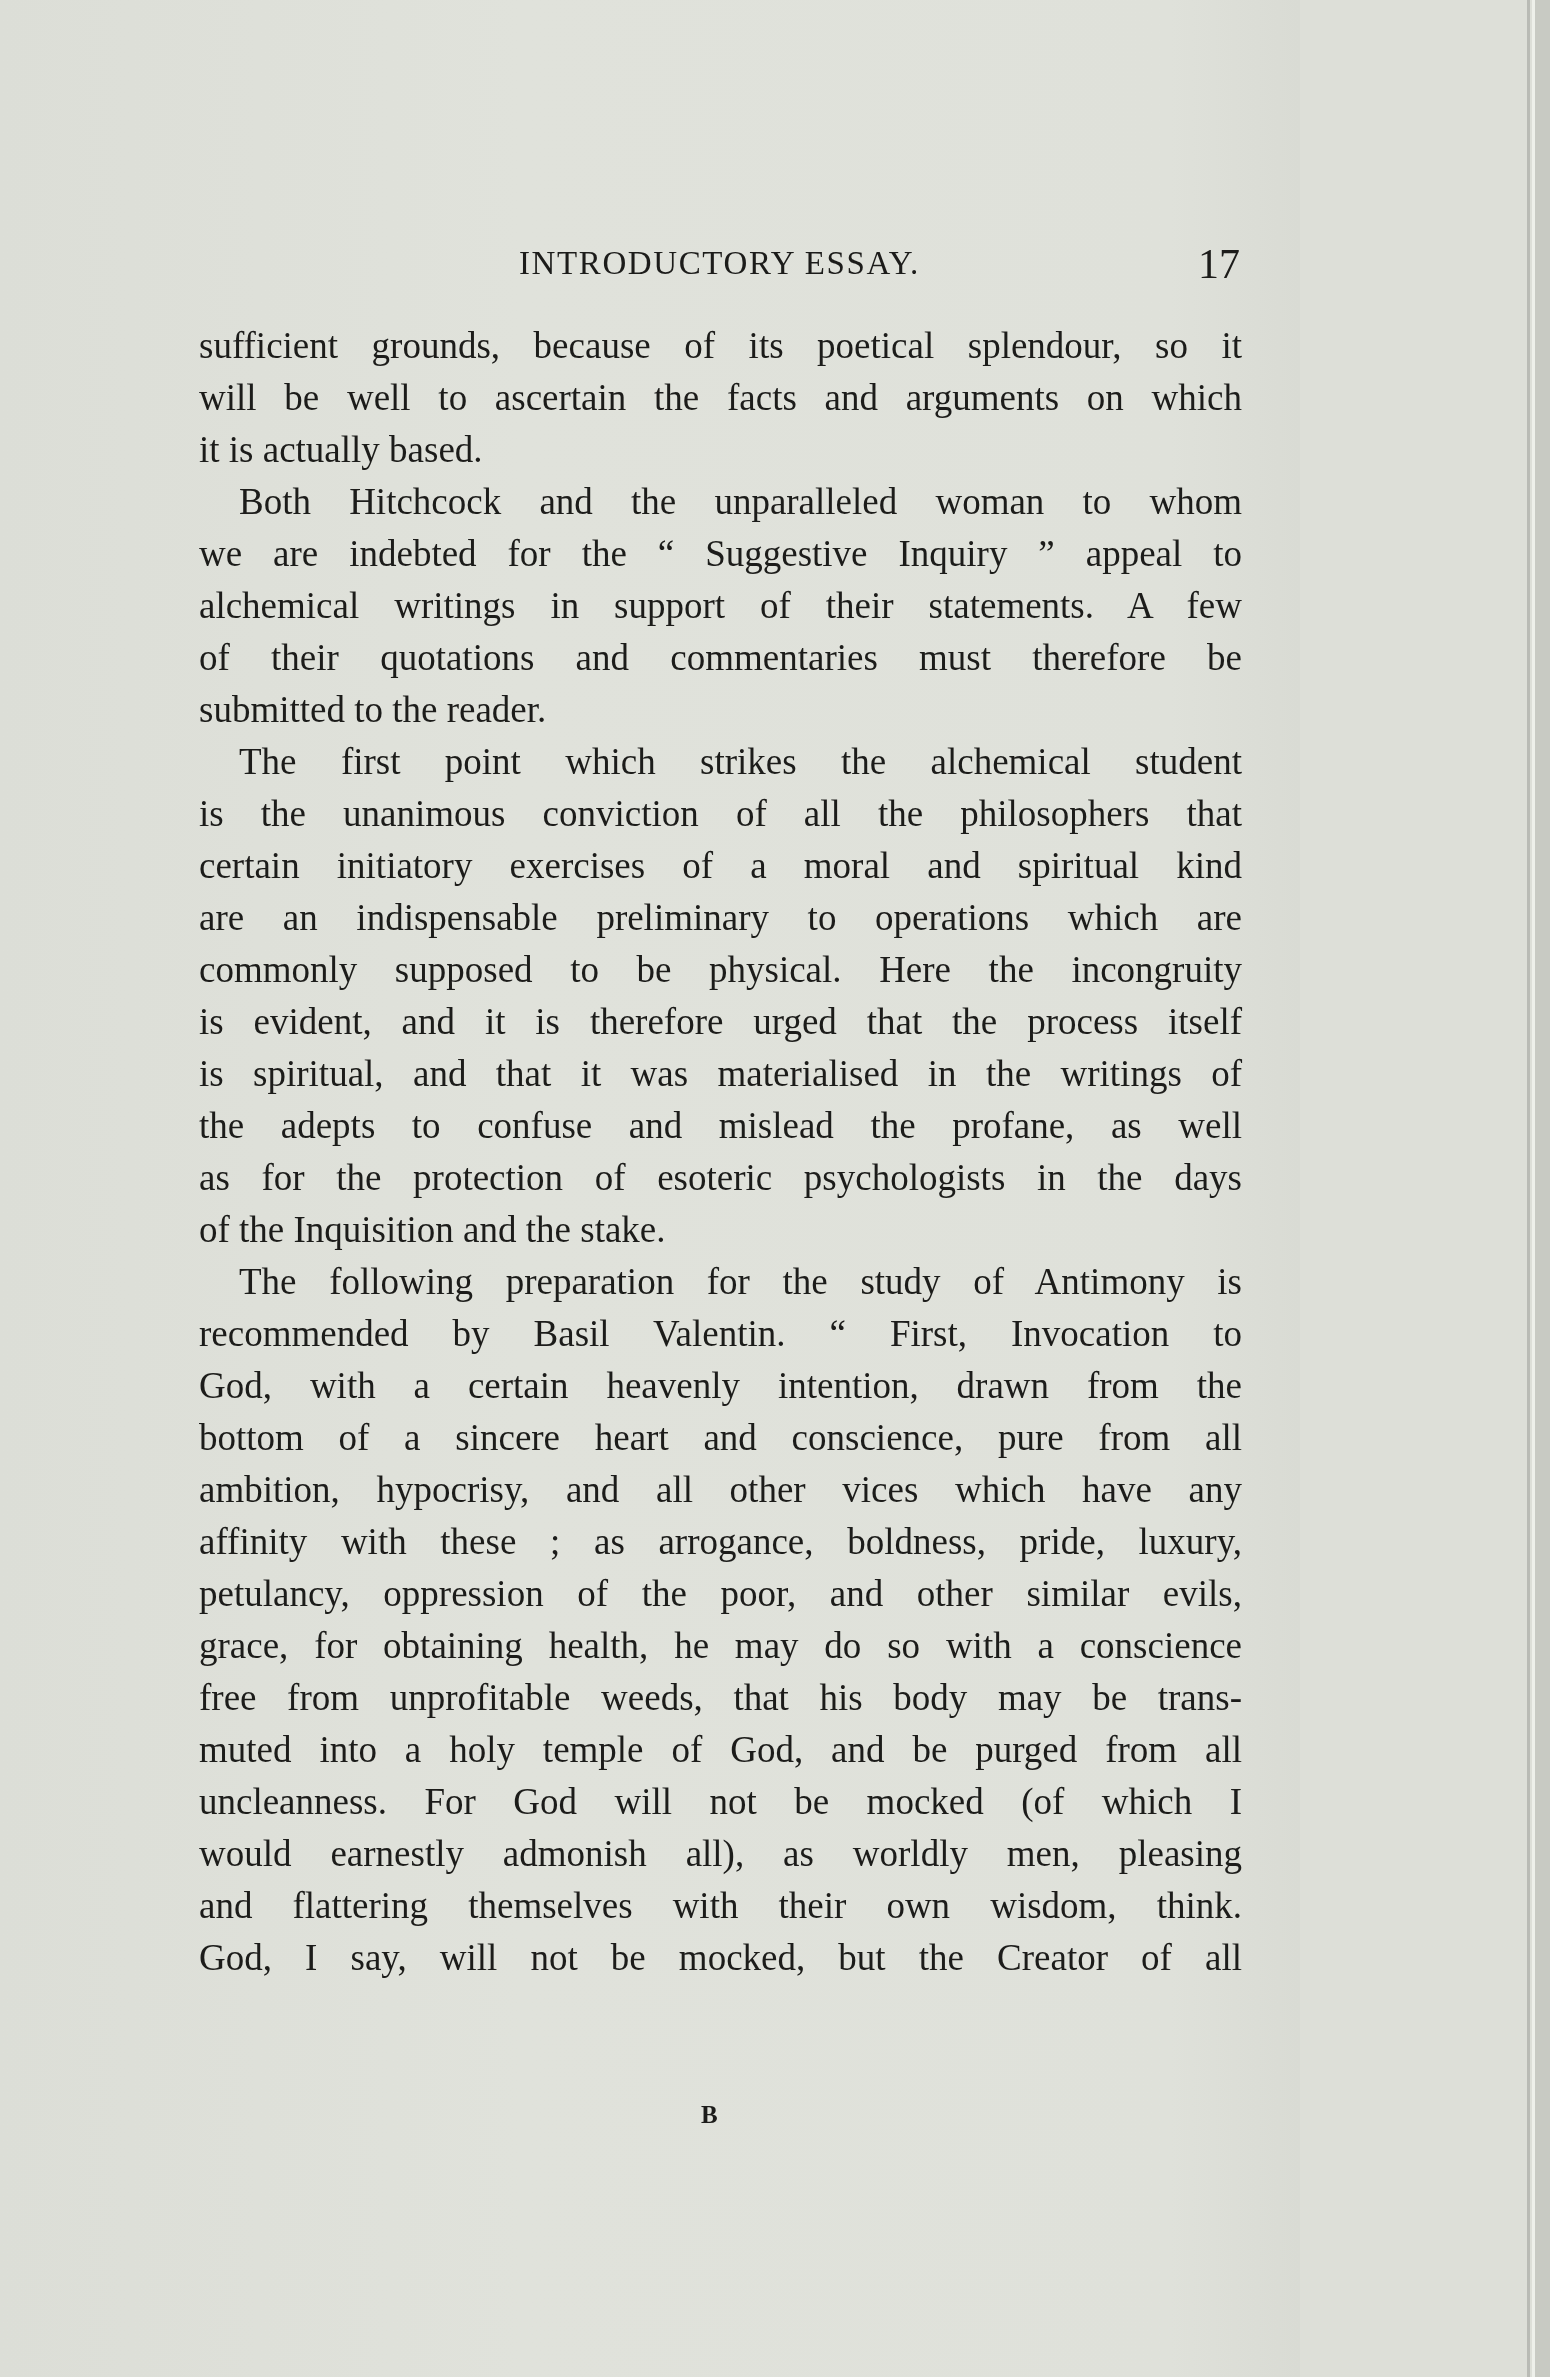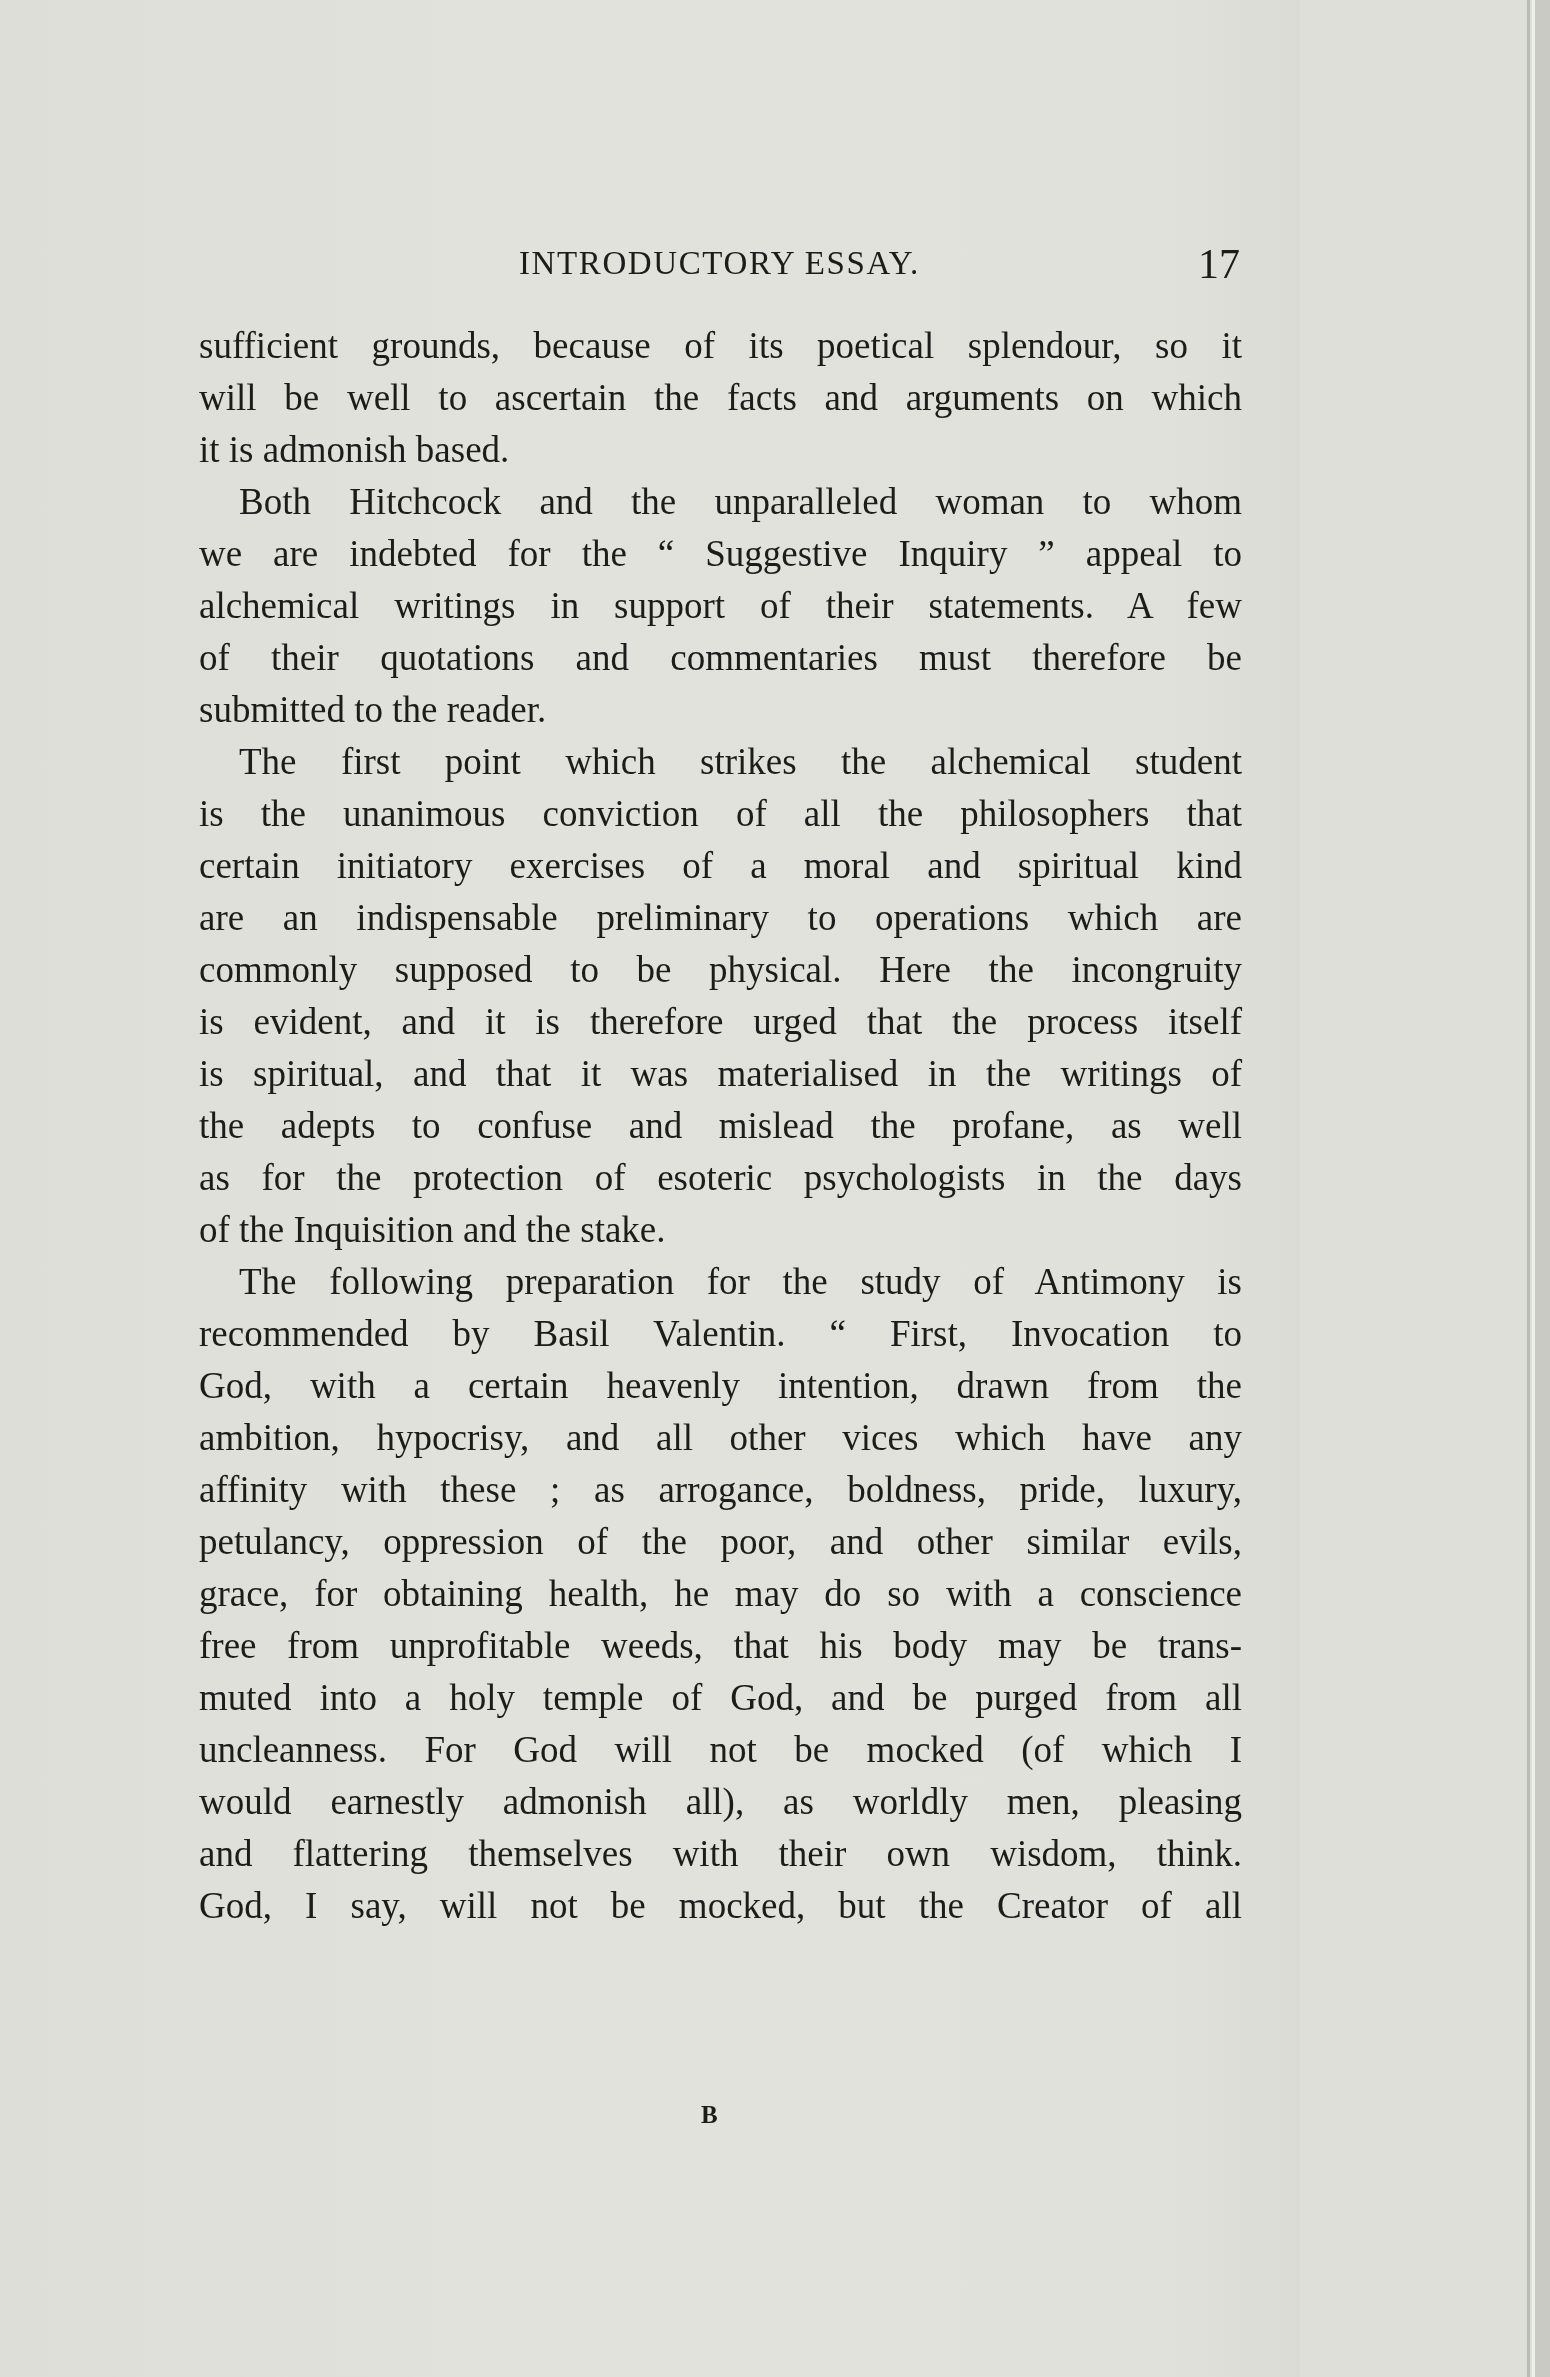--- a/index.html
+++ b/index.html
@@ -114,21 +114,21 @@
   <div class="running-head">
     <span class="running-title">INTRODUCTORY ESSAY.</span>
     <span class="page-number">17</span>
   </div>
 
   <div class="text-block">
 
     <p class="para">
       <span class="line">sufficient grounds, because of its poetical splendour, so it</span>
       <span class="line">will be well to ascertain the facts and arguments on which</span>
-      <span class="line last">it is admonish based.</span>
+      <span class="line last">it is actually based.</span>
     </p>
 
     <p class="para">
       <span class="line indent">Both Hitchcock and the unparalleled woman to whom</span>
       <span class="line">we are indebted for the “ Suggestive Inquiry ” appeal to</span>
       <span class="line">alchemical writings in support of their statements.  A few</span>
       <span class="line">of their quotations and commentaries must therefore be</span>
       <span class="line last">submitted to the reader.</span>
     </p>
 
@@ -142,20 +142,21 @@
       <span class="line">is spiritual, and that it was materialised in the writings of</span>
       <span class="line">the adepts to confuse and mislead the profane, as well</span>
       <span class="line">as for the protection of esoteric psychologists in the days</span>
       <span class="line last">of the Inquisition and the stake.</span>
     </p>
 
     <p class="para">
       <span class="line indent">The following preparation for the study of Antimony is</span>
       <span class="line">recommended by Basil Valentin.  “ First, Invocation to</span>
       <span class="line">God, with a certain heavenly intention, drawn from the</span>
+      <span class="line">bottom of a sincere heart and conscience, pure from all</span>
       <span class="line">ambition, hypocrisy, and all other vices which have any</span>
       <span class="line">affinity with these ; as arrogance, boldness, pride, luxury,</span>
       <span class="line">petulancy, oppression of the poor, and other similar evils,</span>
       <span class="line">grace, for obtaining health, he may do so with a conscience</span>
       <span class="line">free from unprofitable weeds, that his body may be trans-</span>
       <span class="line">muted into a holy temple of God, and be purged from all</span>
       <span class="line">uncleanness.  For God will not be mocked (of which I</span>
       <span class="line">would earnestly admonish all), as worldly men, pleasing</span>
       <span class="line">and flattering themselves with their own wisdom, think.</span>
       <span class="line">God, I say, will not be mocked, but the Creator of all</span>

